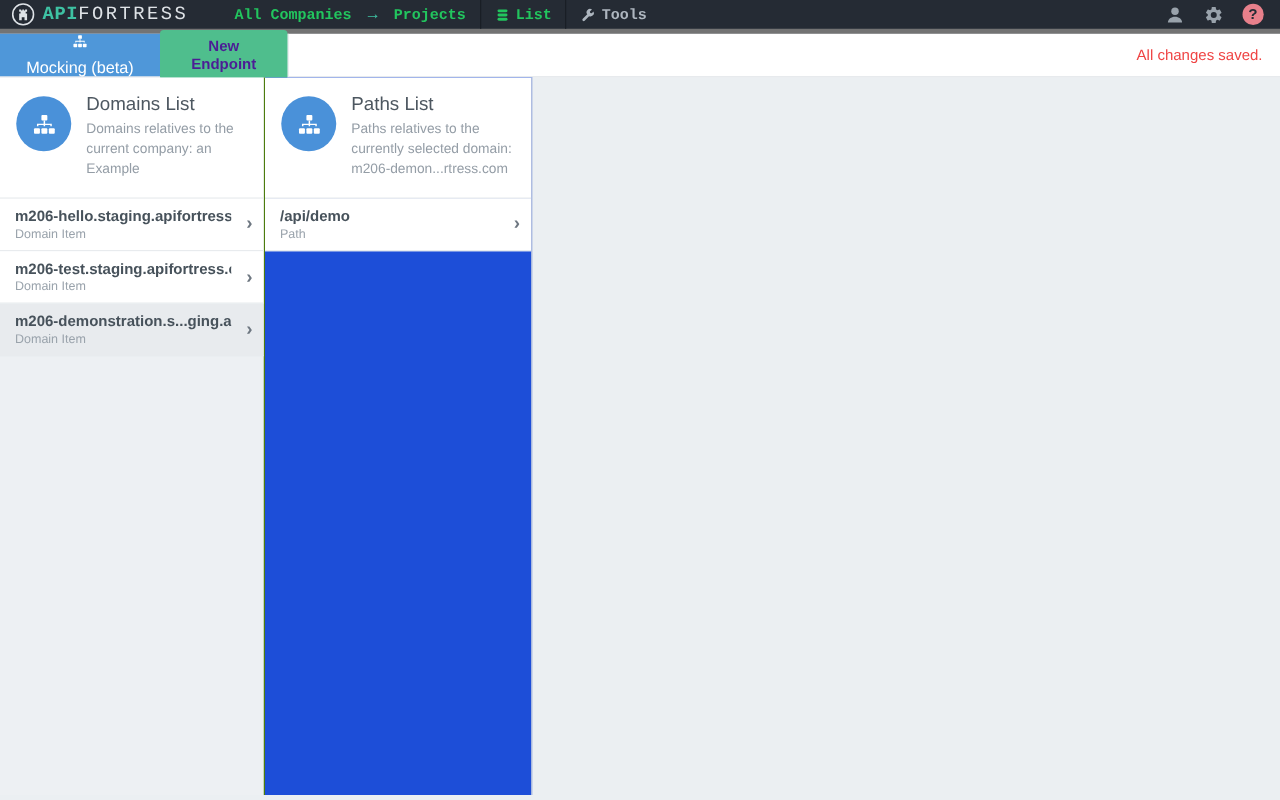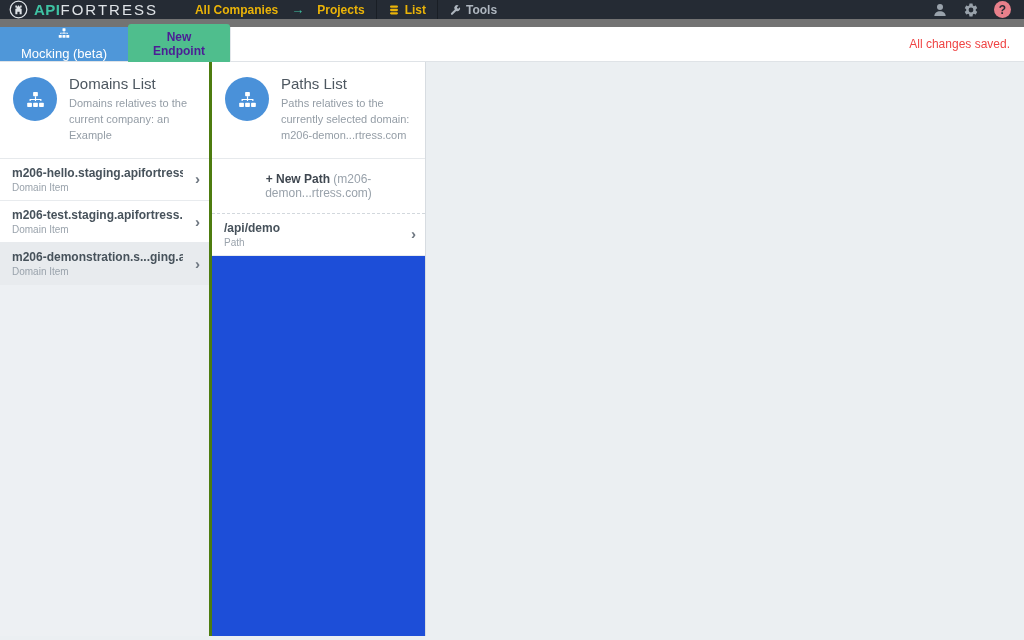--- a/index.html
+++ b/index.html
@@ -9,31 +9,32 @@
     background: #ebeff2;
     color: #4a545e;
   }
 
   
   .navbar {
     height: 27px;
     background: #252b34;
     display: flex;
     align-items: center;
-    border-bottom: 8px solid #737373;
+    border-bottom: 4px solid #737373;
+    font-family: Liberation Mono, monospace;
   }
   .logo-wrap { display: flex; align-items: center; padding-left: 9px; }
   .logo-circle { width: 19px; height: 19px; margin-right: 6px; flex: 0 0 auto; }
   .logo-api { color: #3ec2a3; font-weight: bold; font-size: 15px; letter-spacing: .5px; }
   .logo-fortress { color: #dfe3e7; font-weight: 300; font-size: 15px; letter-spacing: 2px; }
 
   .nav-items { display: flex; align-items: stretch; height: 100%; margin-left: 26px; }
   .nav-link {
     display: flex; align-items: center; gap: 5px;
-    padding: 0 11px; font-size: 12px; font-weight: bold; color: #eab308;
+    padding: 0 11px; font-size: 12px; font-weight: bold; color: #22c55e;
     cursor: pointer;
   }
   .nav-arrow { display: flex; align-items: center; color: #3ec2a3; font-size: 13px; padding: 0 2px; }
   .nav-sep { width: 1px; background: #191e25; height: 100%; }
   .nav-link.tools-link { color: #aeb6bf; }
   .nav-icon { width: 12px; height: 12px; fill: currentColor; }
 
   .nav-right { margin-left: auto; display: flex; align-items: center; gap: 15px; padding-right: 13px; }
   .nav-right .ic { width: 16px; height: 16px; fill: #99a2ab; cursor: pointer; display: block; }
   .help-badge {
@@ -67,21 +68,21 @@
   }
   .toolbar-spacer { flex: 1; }
   .status-text {
     display: flex; align-items: center; padding-right: 14px;
     font-size: 12px; color: #ef4444;
   }
 
   
   .content { display: flex; height: 574px; }
   .panel { overflow: hidden; }
-  .panel.domains { width: 212px; border-right: 3px solid #4d7c0f; background: #edf0f3; }
+  .panel.domains { width: 212px; border-right: 1px solid #4d7c0f; background: #edf0f3; }
   .panel.paths   { width: 214px; border-right: 1px solid #d7dce1; background: #1d4ed8; }
   .main-area { flex: 1; background: #ebeff2; }
 
   .panel-header {
     background: #ffffff; border-bottom: 1px solid #e6e9ec;
     display: flex; align-items: flex-start;
     padding: 13px 10px 14px 13px;
   }
   .circle-icon {
     width: 44px; height: 44px; border-radius: 50%;
@@ -231,24 +232,20 @@
           <rect x="16.5" y="16" width="6" height="5.5" rx="1"></rect>
           <path d="M11.25 8h1.5v3.25h6.75V14h-1.5v-1.25h-5.25V14h-1.5v-1.25H6V14H4.5v-2.75h6.75z"></path>
         </svg>
       </div>
       <div class="header-text">
         <div class="panel-title">Paths List</div>
         <div class="panel-sub">Paths relatives to the currently selected domain: m206-demon...rtress.com</div>
       </div>
     </div>
 
-    <div class="new-row">
-      <span>+ New Path</span>
-      <span class="suffix">(m206-demon...rtress.com)</span>
-    </div>
 
     <div class="item">
       <div class="item-title">/api/demo</div>
       <div class="item-sub">Path</div>
       <span class="chev">›</span>
     </div>
   </div>
 
   <div class="main-area"></div>
 </div>

